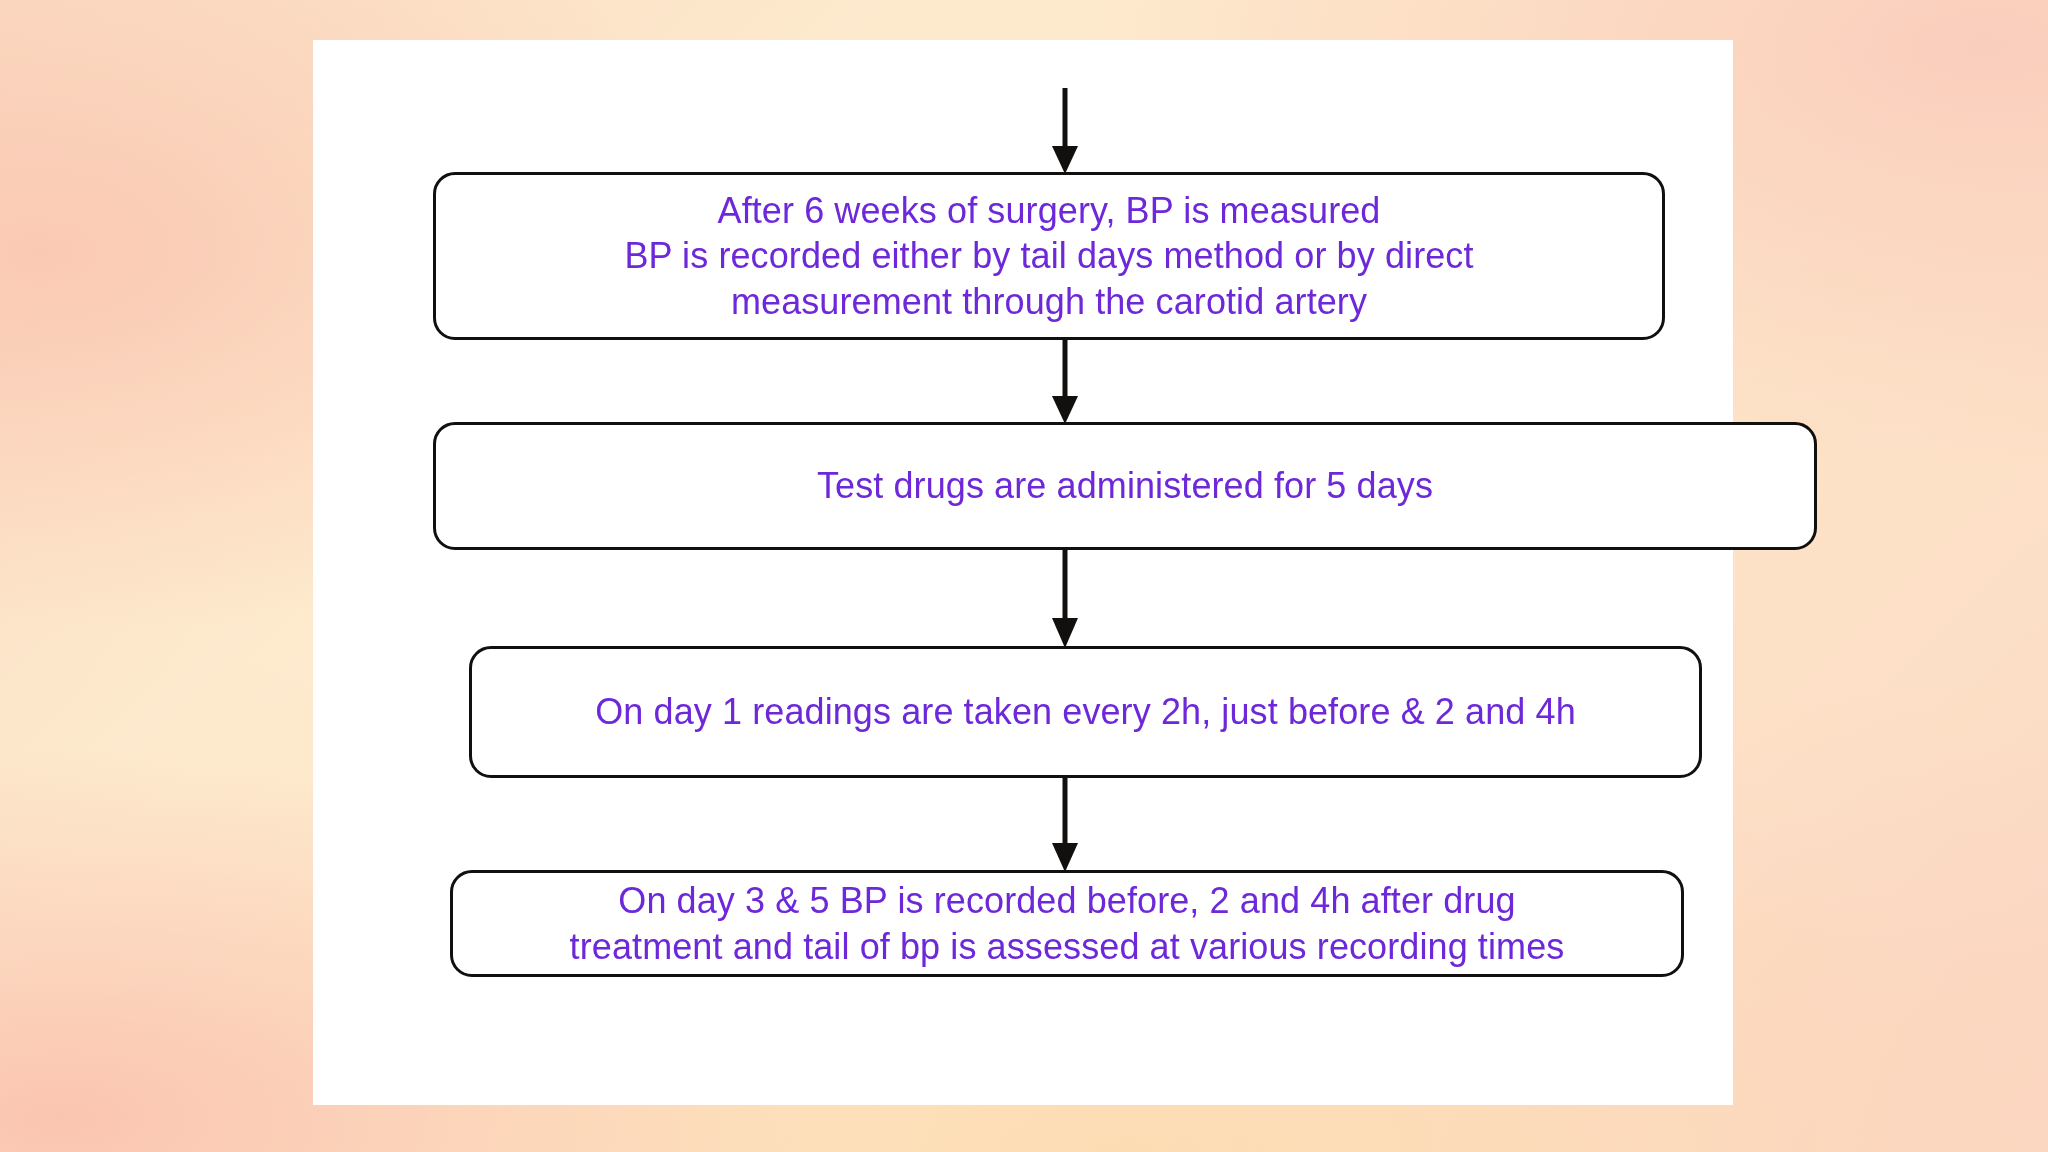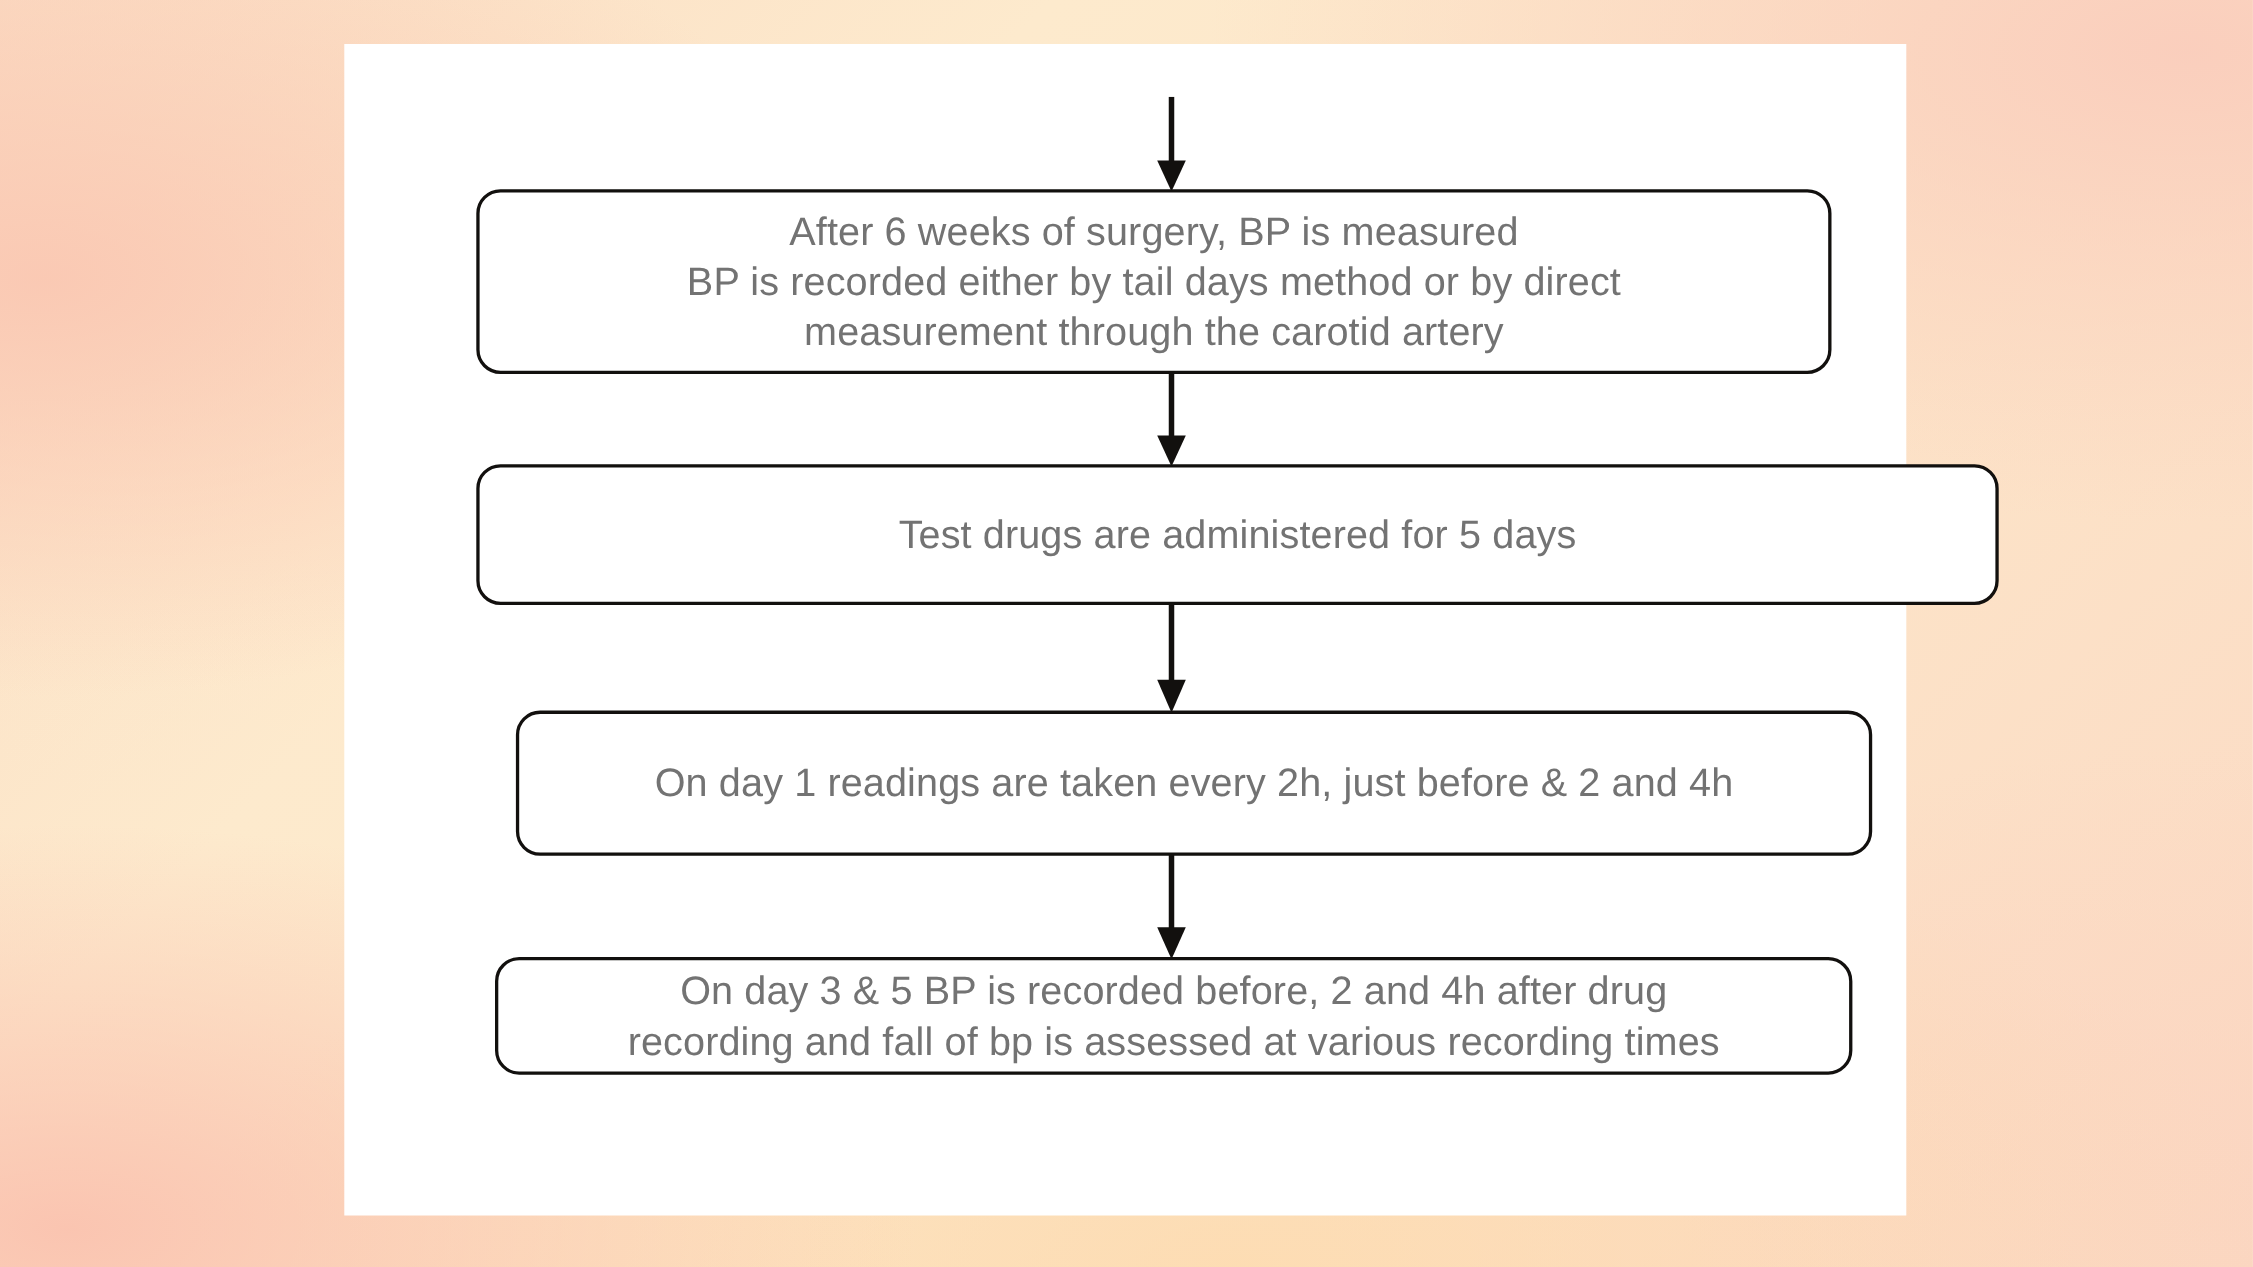--- a/index.html
+++ b/index.html
@@ -43,21 +43,21 @@
   .flow-box {
     position: absolute;
     box-sizing: border-box;
     border: 3px solid #12100e;
     border-radius: 22px;
     background: #ffffff;
     display: flex;
     align-items: center;
     justify-content: center;
     text-align: center;
-    color: #737373;
+    color: #6d28d9;
     font-size: 36px;
     line-height: 1.26;
     letter-spacing: 0.1px;
     padding: 4px 22px;
   }
   .flow-box .box-text {
     display: block;
     width: 100%;
   }
 
@@ -121,16 +121,16 @@
   </div>
 
   <div class="arrow" id="arrow-3-to-4">
     <svg viewBox="0 0 34 96" preserveAspectRatio="none" aria-hidden="true">
       <line x1="17" y1="0" x2="17" y2="76" stroke="#12100e" stroke-width="5"></line>
       <polygon points="17,96 4,67 30,67" fill="#12100e"></polygon>
     </svg>
   </div>
 
   <div class="flow-box" id="box-4">
-    <span class="box-text"><span>On day 3 &amp; 5 BP is recorded before, 2 and 4h after drug</span><br><span>recording and fall of bp is assessed at various recording times</span></span>
+    <span class="box-text"><span>On day 3 &amp; 5 BP is recorded before, 2 and 4h after drug</span><br><span>treatment and tail of bp is assessed at various recording times</span></span>
   </div>
 
 </div>
 
 </body></html>

